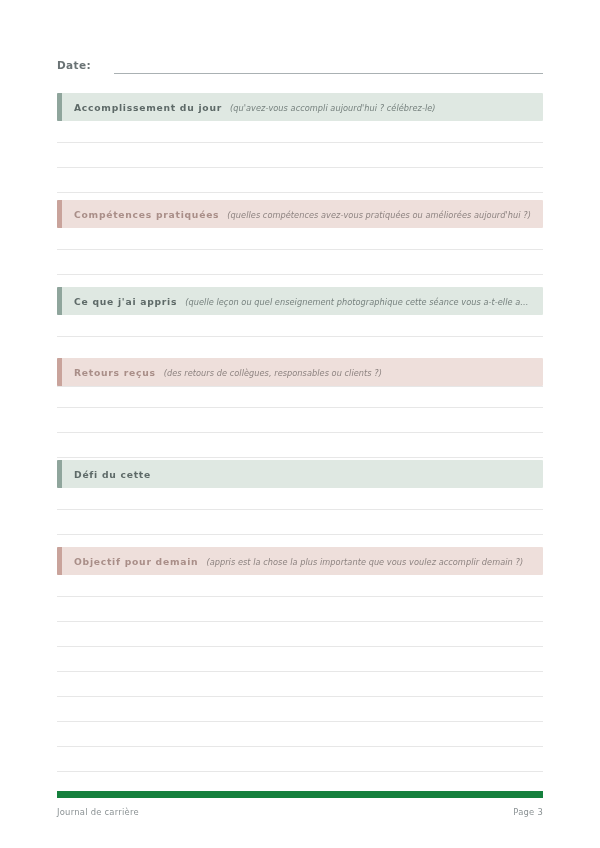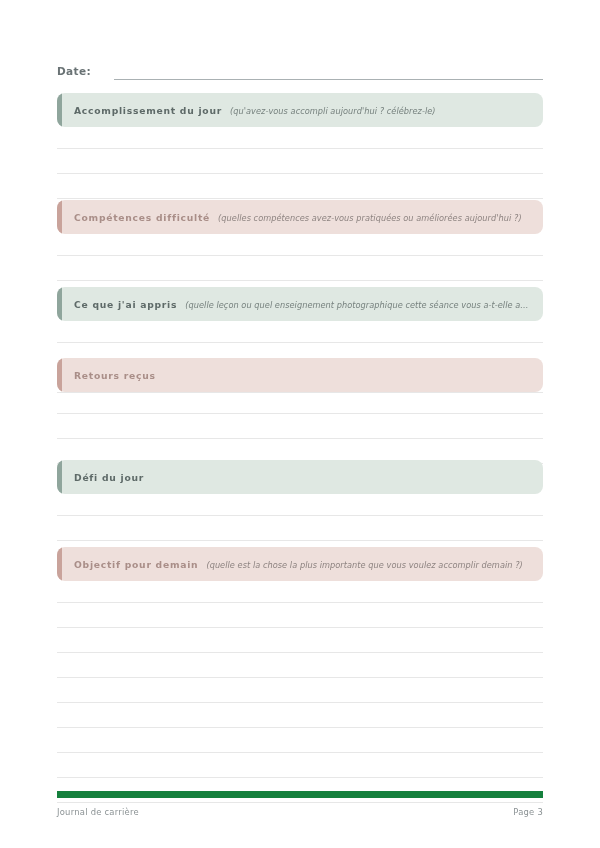--- a/index.html
+++ b/index.html
@@ -26,21 +26,21 @@
   }
 
   
   .date-row {
     position: absolute;
     left: 57px;
     top: 58px;
     width: 486px;
     height: 22px;
     display: flex;
-    align-items: flex-end;
+    align-items: flex-start;
   }
   .date-label {
     font-size: 10.5px;
     font-weight: bold;
     letter-spacing: 0.4px;
     color: #6a7375;
     line-height: 14px;
     padding-bottom: 2px;
     white-space: nowrap;
   }
@@ -52,22 +52,22 @@
   }
 
   
   .section {
     position: absolute;
     left: 57px;
     width: 486px;
   }
   .sec-header {
     position: relative;
-    height: 34px;
-    border-radius: 8px;
+    height: 28px;
+    border-radius: 1px;
     display: flex;
     align-items: center;
     overflow: hidden;
   }
   .sec-accent {
     position: absolute;
     left: 0;
     top: 0;
     width: 5px;
     height: 100%;
@@ -152,21 +152,21 @@
         <div class="lines">
           <div class="wline first"></div>
           <div class="wline"></div>
           <div class="wline"></div>
         </div>
       </div>
       <div class="section v-rose" style="top: 200px;">
         <div class="sec-header">
           <span class="sec-accent"></span>
           <div class="sec-textwrap">
-            <span class="sec-title">Compétences difficulté</span>
+            <span class="sec-title">Compétences pratiquées</span>
             <span class="sec-hint">(quelles compétences avez-vous pratiquées ou améliorées aujourd'hui ?)</span>
           </div>
         </div>
         <div class="lines">
           <div class="wline first"></div>
           <div class="wline"></div>
           <div class="wline"></div>
         </div>
       </div>
       <div class="section v-green" style="top: 287px;">
@@ -181,47 +181,48 @@
           <div class="wline first"></div>
           <div class="wline"></div>
           <div class="wline"></div>
         </div>
       </div>
       <div class="section v-rose" style="top: 358px;">
         <div class="sec-header">
           <span class="sec-accent"></span>
           <div class="sec-textwrap">
             <span class="sec-title">Retours reçus</span>
+            <span class="sec-hint">(des retours de collègues, responsables ou clients ?)</span>
           </div>
         </div>
         <div class="lines">
           <div class="wline first"></div>
           <div class="wline"></div>
           <div class="wline"></div>
         </div>
       </div>
       <div class="section v-green" style="top: 460px;">
         <div class="sec-header">
           <span class="sec-accent"></span>
           <div class="sec-textwrap">
-            <span class="sec-title">Défi du jour</span>
+            <span class="sec-title">Défi du cette</span>
           </div>
         </div>
         <div class="lines">
           <div class="wline first"></div>
           <div class="wline"></div>
           <div class="wline"></div>
         </div>
       </div>
       <div class="section v-rose" style="top: 547px;">
         <div class="sec-header">
           <span class="sec-accent"></span>
           <div class="sec-textwrap">
             <span class="sec-title">Objectif pour demain</span>
-            <span class="sec-hint">(quelle est la chose la plus importante que vous voulez accomplir demain ?)</span>
+            <span class="sec-hint">(appris est la chose la plus importante que vous voulez accomplir demain ?)</span>
           </div>
         </div>
         <div class="lines">
           <div class="wline first"></div>
           <div class="wline"></div>
           <div class="wline"></div>
           <div class="wline"></div>
           <div class="wline"></div>
           <div class="wline"></div>
           <div class="wline"></div>

